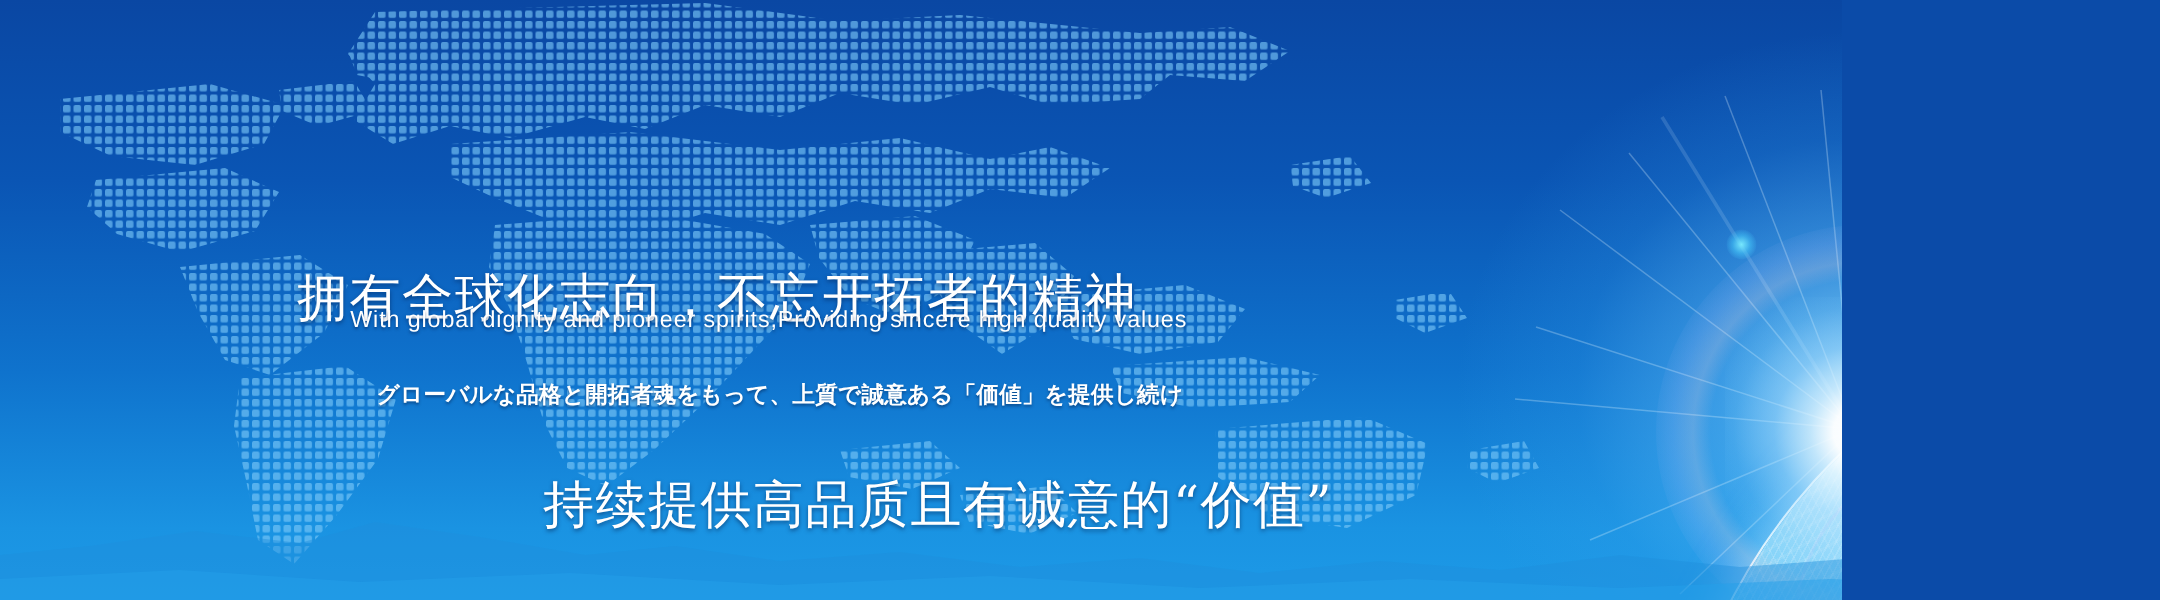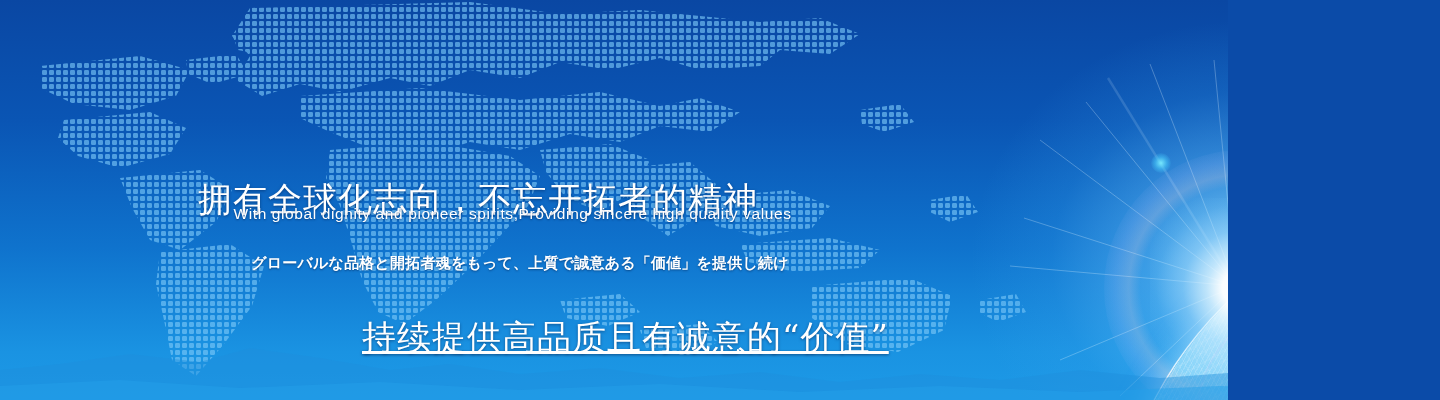--- a/index.html
+++ b/index.html
@@ -107,21 +107,21 @@
     left: 0; top: 84px; width: 900px;
     color: #ffffff;
     font-family: "DejaVu Serif", "Liberation Serif", serif;
     font-size: 34px;
     line-height: 46px;
     letter-spacing: 1px;
     text-shadow: 0 1px 3px rgba(0,28,72,0.55);
     white-space: pre;
   }
   .headline .l1 { display: block; padding-left: 198px; }
-  .headline .l2 { display: block; padding-left: 362px; text-decoration: underline; }
+  .headline .l2 { display: block; padding-left: 362px; }
 
   .subtitle-en {
     position: absolute;
     left: 0; top: 205px; width: 1060px;
     text-align: center;
     color: #ffffff;
     font-family: Liberation Sans, sans-serif;
     font-size: 15.5px;
     letter-spacing: 0.6px;
     text-shadow: 0 1px 2px rgba(0,28,72,0.5);

